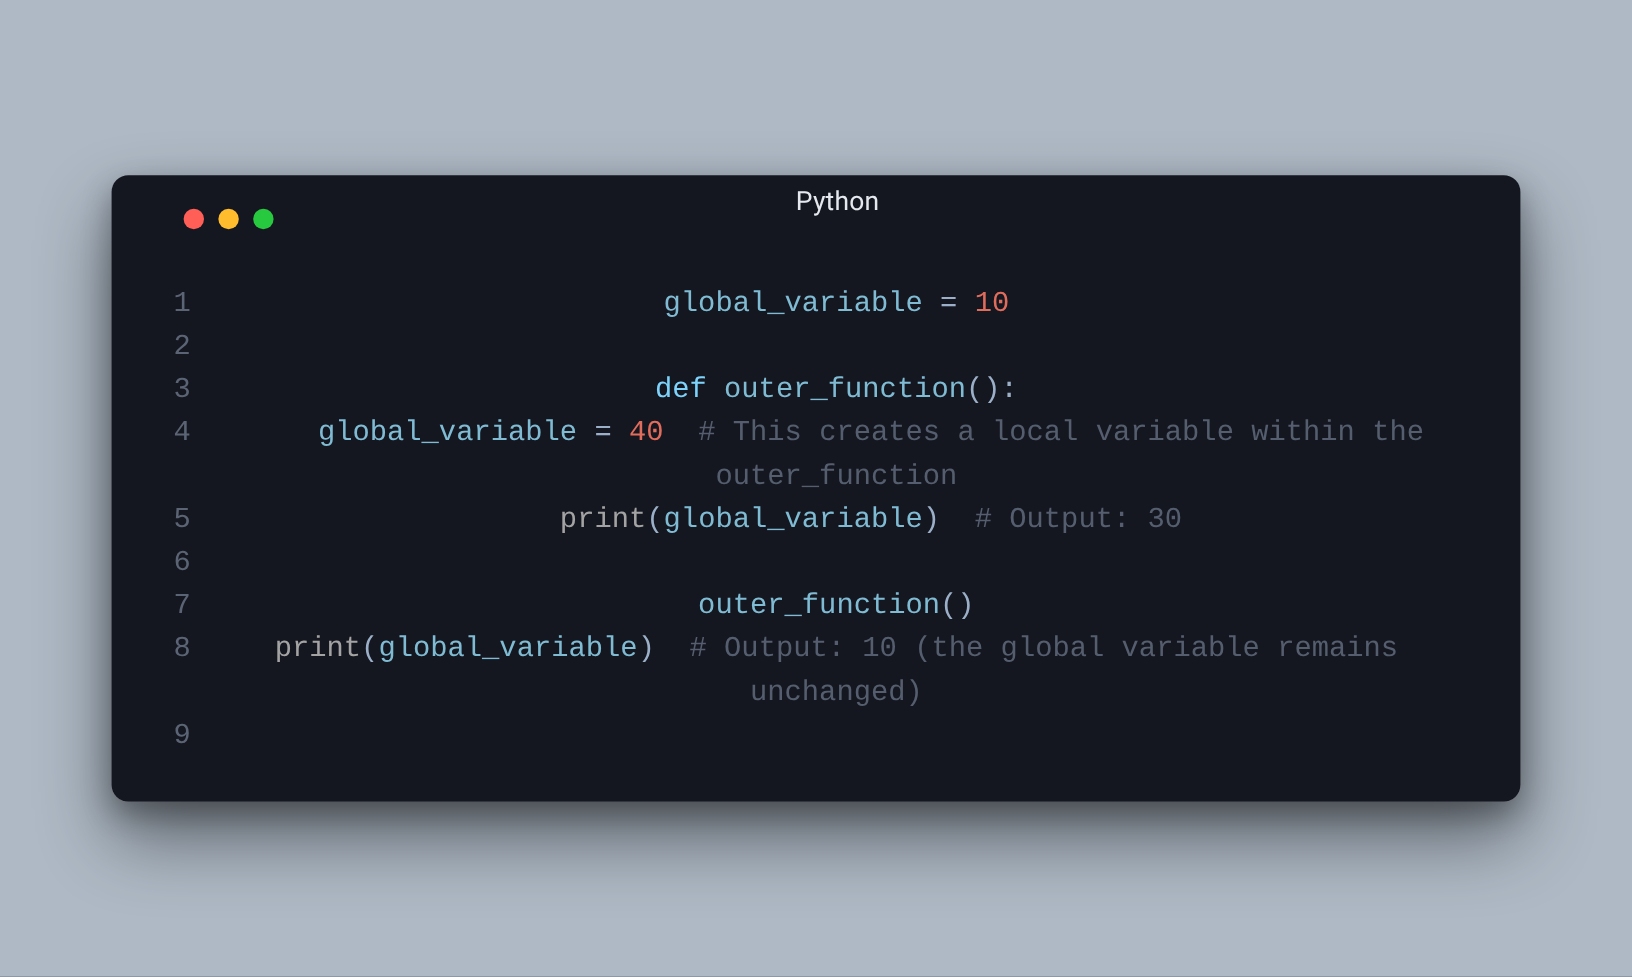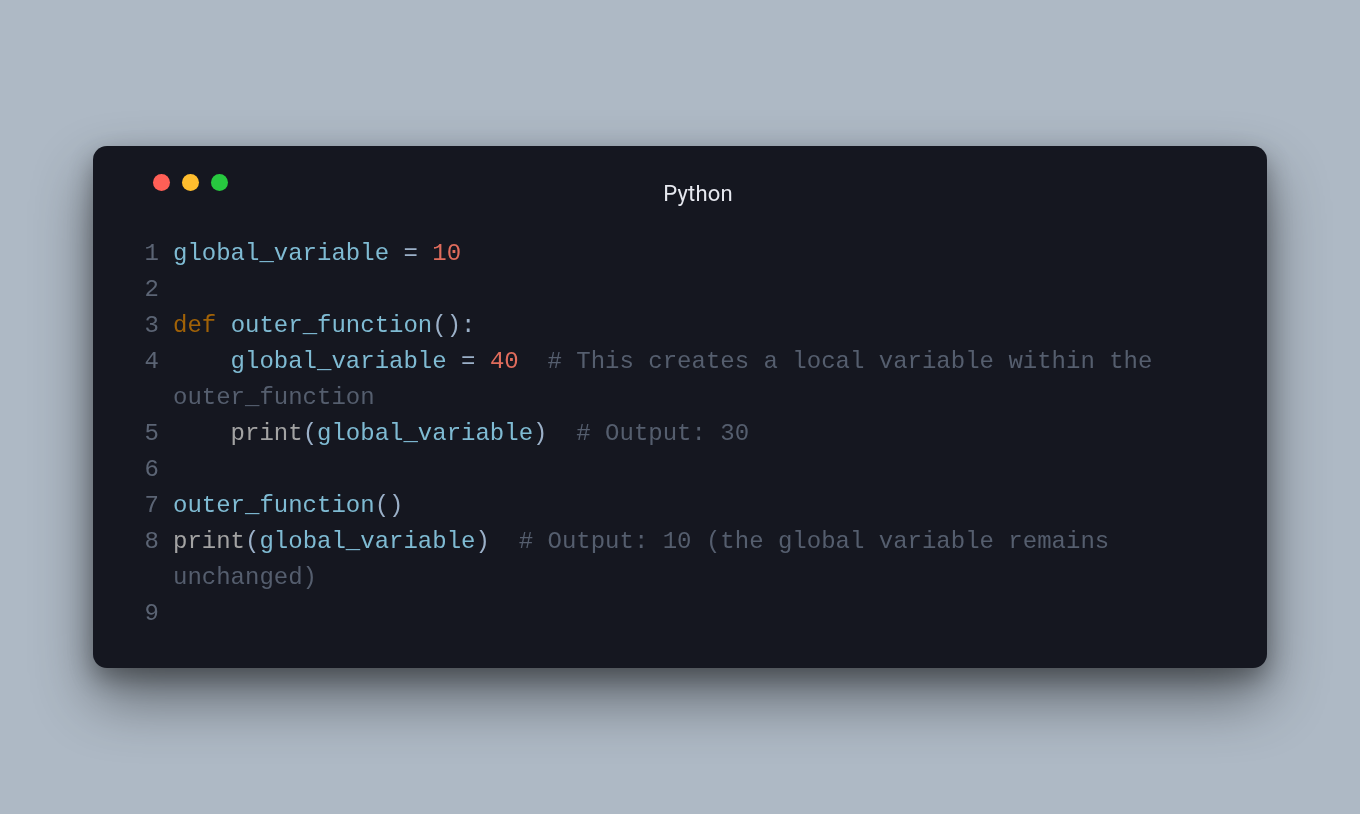--- a/index.html
+++ b/index.html
@@ -17,21 +17,21 @@
     background: #151720;
     border-radius: 14px;
     box-shadow: 0 30px 60px rgba(0,0,0,0.45), 0 10px 25px rgba(0,0,0,0.30);
     overflow: hidden;
     padding-bottom: 36px;
   }
   .titlebar {
     position: relative;
     height: 60px;
     display: flex;
-    align-items: flex-end;
+    align-items: flex-start;
     margin-left: 36px;
   }
   .traffic {
     position: absolute;
     left: 24px;
     top: 28px;
     display: flex;
     gap: 12px;
   }
   .dot {
@@ -68,25 +68,26 @@
     text-align: right;
     color: #5b6474;
     padding-right: 14px;
     user-select: none;
     flex-shrink: 0;
   }
   .content {
     white-space: pre-wrap;
     word-break: break-word;
     flex: 1;
+    text-align: center;
   }
   .tok-var     { color: #7fbbd3; }   
   .tok-op      { color: #9bb0c8; }   
   .tok-num     { color: #e06c5c; }   
-  .tok-kw      { color: #a16207; }   
+  .tok-kw      { color: #7dd3fc; }   
   .tok-func    { color: #a3a3a3; }   
   .tok-comment { color: #555e6e; }   
   .tok-plain   { color: #c8cdd7; } 
 
 </style>
 </head>
 <body>
 
 <div class="window">
 

